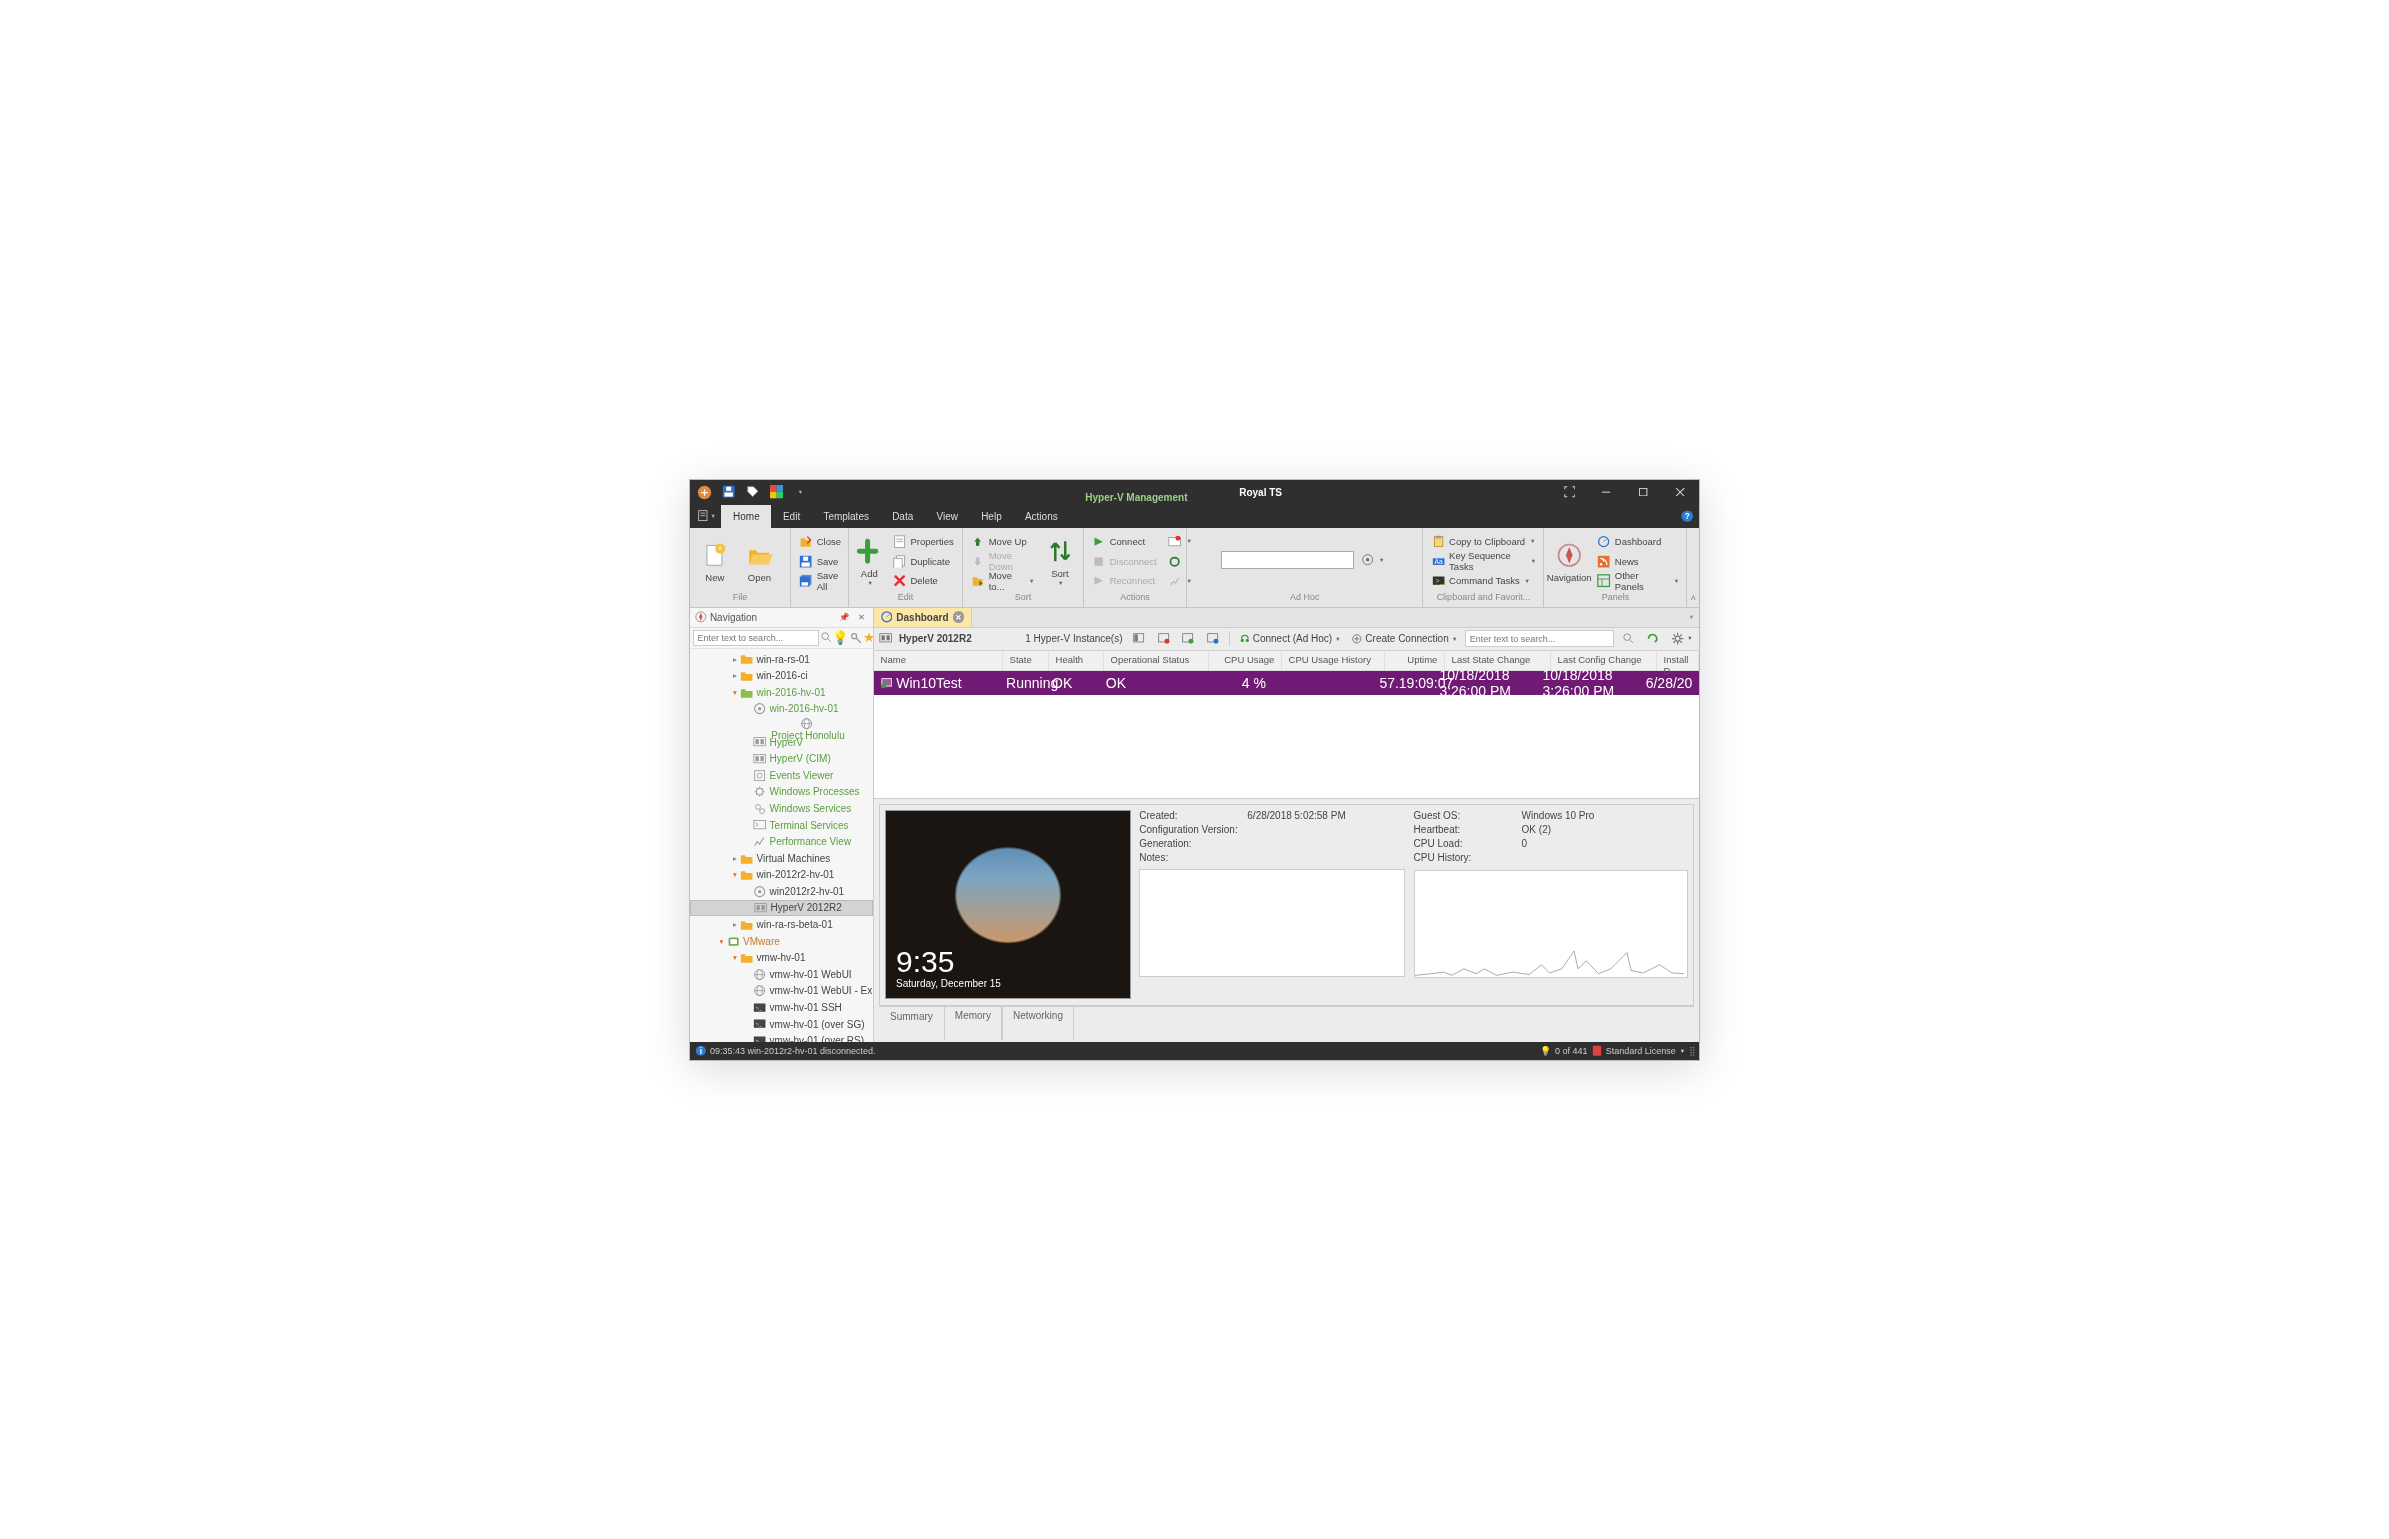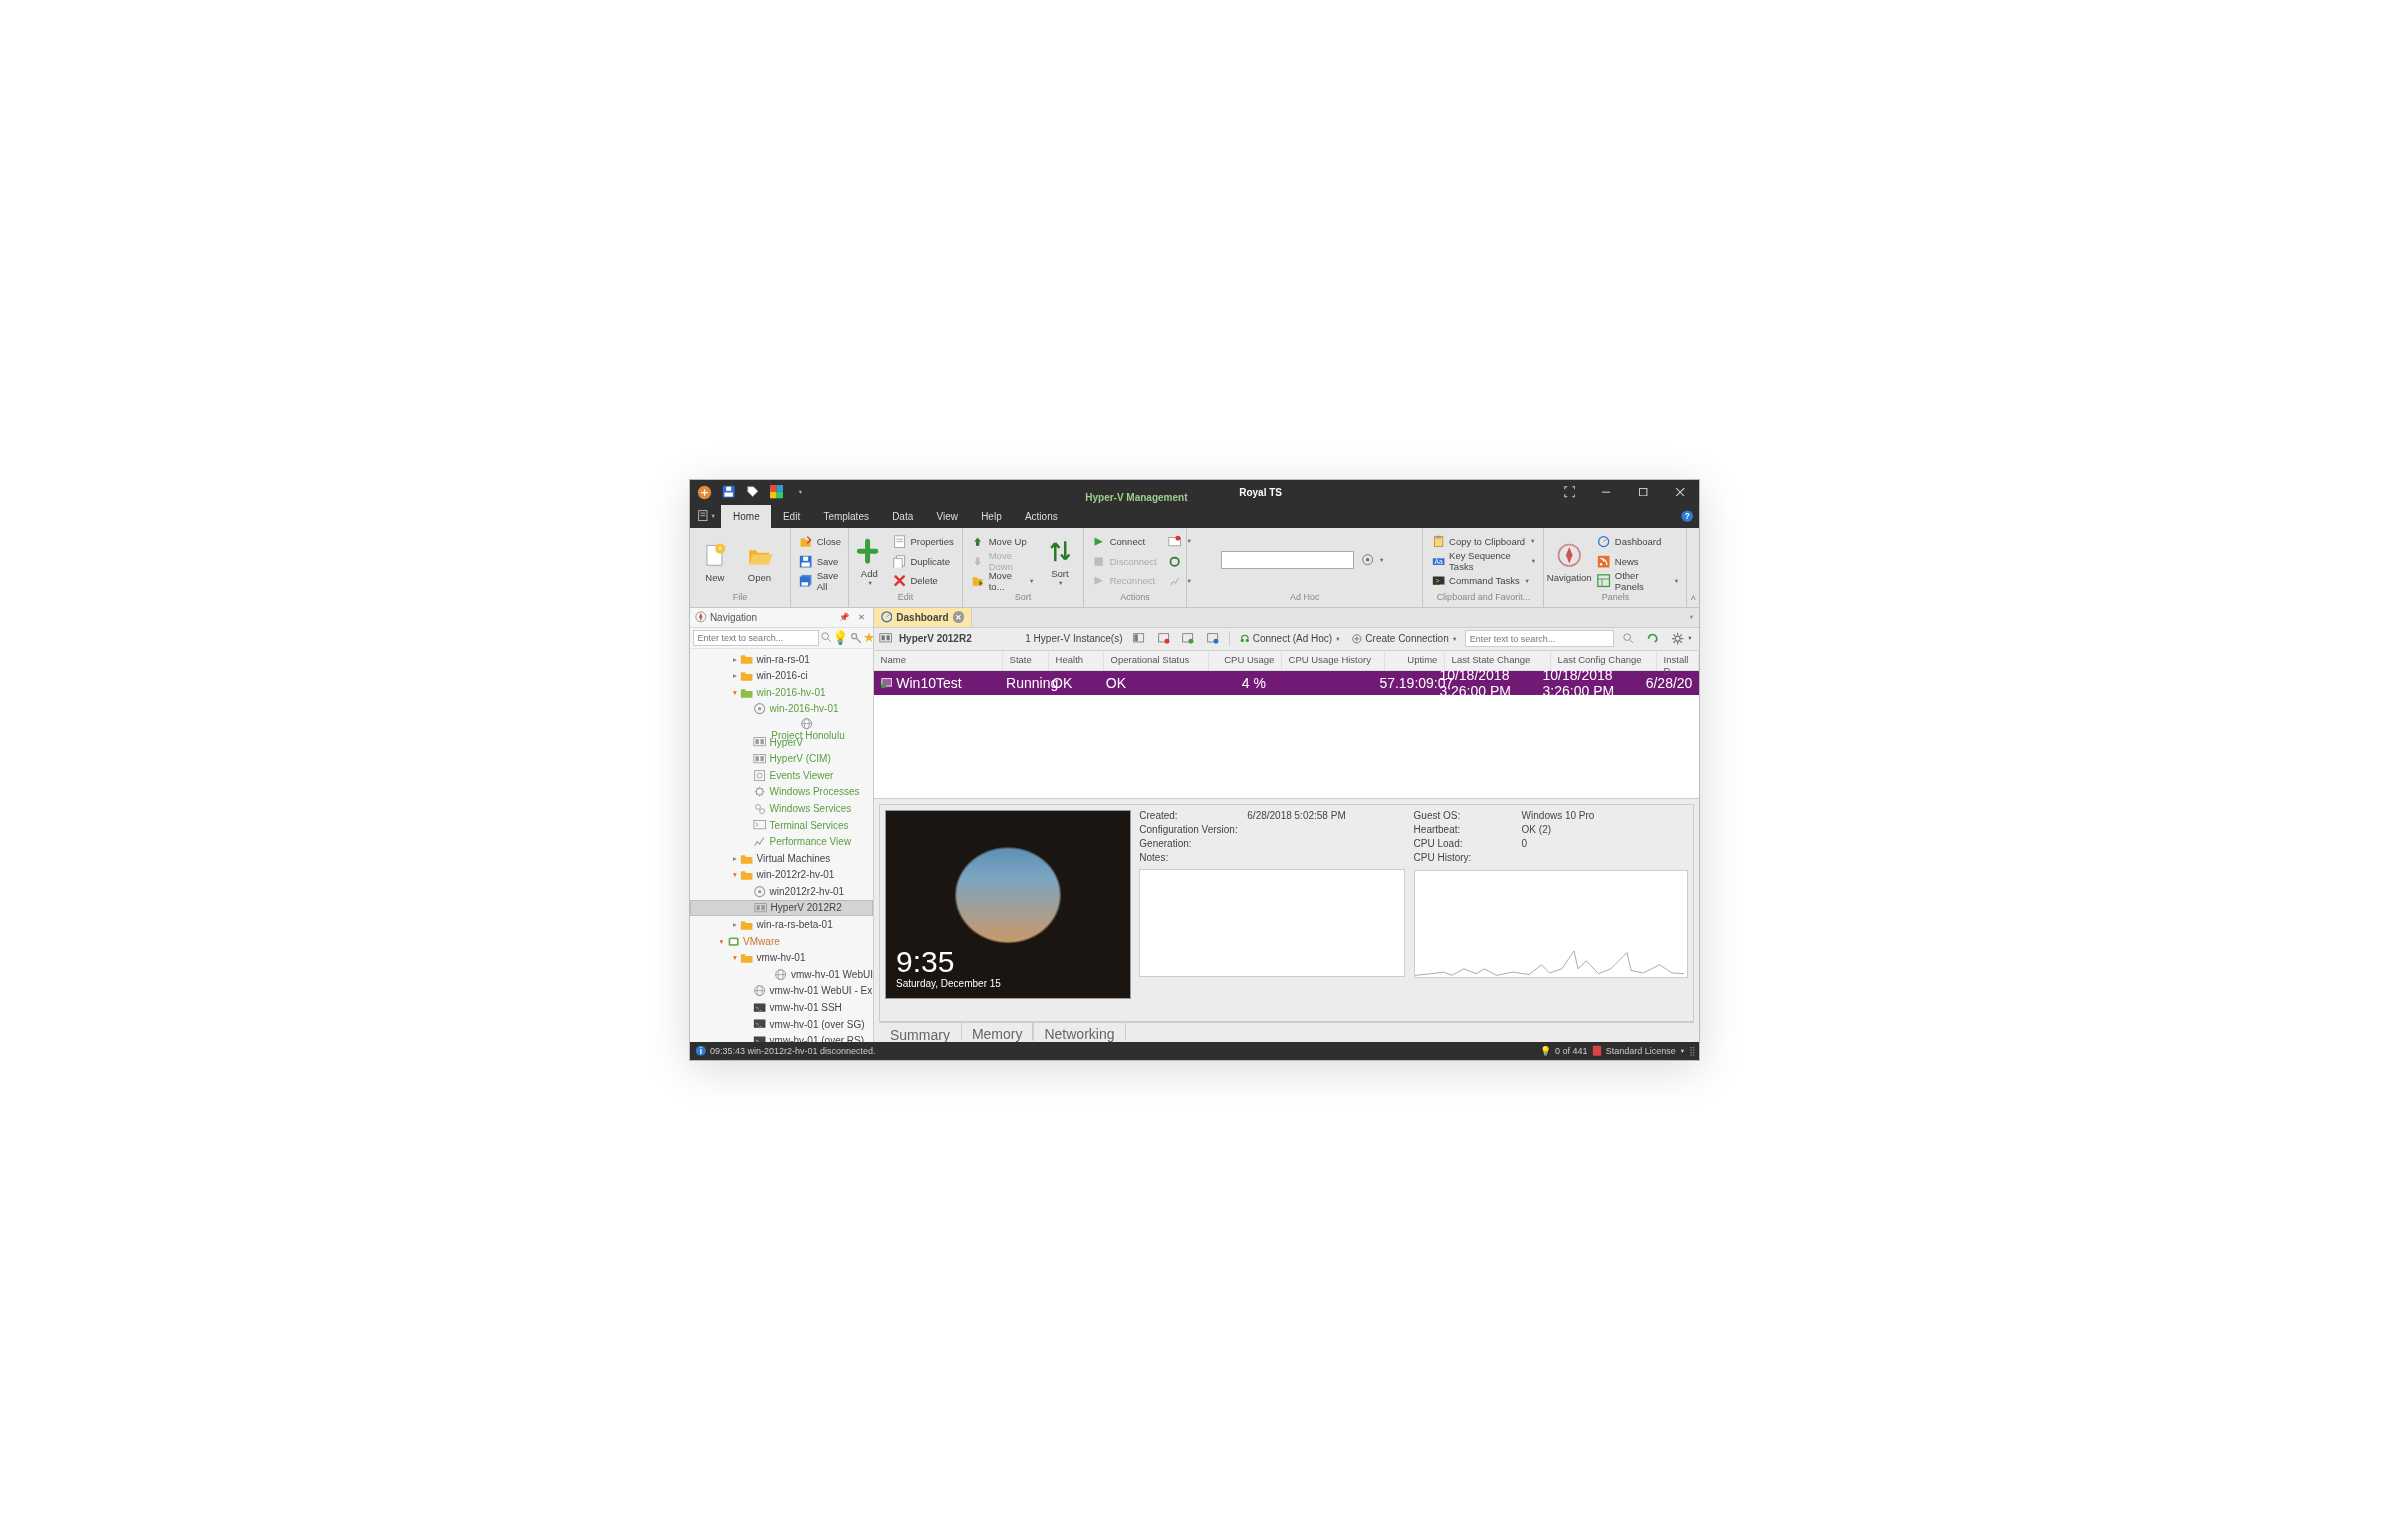--- a/index.html
+++ b/index.html
@@ -80,21 +80,21 @@
 .thumb { width:246px; height:189px; background:linear-gradient(180deg,#3a6fa0 0%,#7aa5c2 35%,#c9986a 70%,#3b2a1a 100%); position:relative; border:0.8px solid #999; overflow:hidden; display:flex; flex-direction:column; justify-content:flex-end; }
 .thumb::before{content:"";position:absolute;inset:0;background:radial-gradient(ellipse 55% 65% at 50% 45%,transparent 38%,#1a1510 40%);}
 .thumbtime{position:relative;color:#fff;font-size:30px;font-weight:200;padding-left:10px;line-height:1;}
 .thumbdate{position:relative;color:#fff;font-size:10px;padding:1.7px 0 8.3px 10px;}
 .kv { display:grid; grid-template-columns:108px 158px; gap:3px 0; align-content:start; }
 .kv2 { display:grid; grid-template-columns:108px 166px; gap:3.3px 0; align-content:start; }
 .notesbox { grid-column:1/3; border:0.8px solid #ccc; background:#fff; height:108px; margin-top:3.3px; }
 .chartbox { grid-column:1/3; border:0.8px solid #ccc; background:#fff; height:108px; margin-top:3.3px; position:relative; }
 .sparkline { position:absolute; left:0; right:0; bottom:0; height:100%; }
 
-.dettabs { display:flex; background:#ececec; height:20px; font-size:14px; border-top:0; }
+.dettabs { display:flex; background:#ececec; height:36px; font-size:10px; border-top:0; }
 .dettab { padding:3.3px 10px; color:#666; cursor:pointer; }
 .dettab.active { border:0.8px solid #ccc; border-top:0.8px solid #ccc; border-bottom:0.8px solid #ececec; background:#ececec; position:relative; top:-0.8px; }
 
 .dettabs { border-top:0.8px solid #ccc; }
 .dettab { border:0.8px solid transparent; }
 
 
 .statusbar { height:18px; background:#2f2f2f; color:#ccc; font-size:9px; display:flex; align-items:center; padding:0 5px; gap:5px; }
 .statusbar .spacer{flex:1;}
 .statusbar .sitem{display:flex;align-items:center;gap:3.3px;}
@@ -616,21 +616,21 @@
             </svg>
             <span>VMware</span>
           </div>
           <div class="tnode" style="padding-left: 40px;">
             <span class="caret open">▾</span>
             <svg class="tico" viewBox="0 0 16 16" width="13.3" height="13.3">
               <path d="M1 4h5l1 2h8v8H1z" class="folder-y"></path>
             </svg>
             <span>vmw-hv-01</span>
           </div>
-          <div class="tnode" style="padding-left: 53px; justify-content: flex-end;">
+          <div class="tnode" style="padding-left: 53px;">
             <span class="caret"></span>
             <svg class="tico" viewBox="0 0 16 16" width="13.3" height="13.3">
               <circle cx="8" cy="8" r="6" fill="none" stroke="#999" stroke-width="1.2"></circle>
               <ellipse cx="8" cy="8" rx="3" ry="6" fill="none" stroke="#999"></ellipse>
               <line x1="2" y1="8" x2="14" y2="8" stroke="#999"></line>
             </svg>
             <span>vmw-hv-01 WebUI</span>
           </div>
           <div class="tnode" style="padding-left: 53px;">
             <span class="caret"></span>

